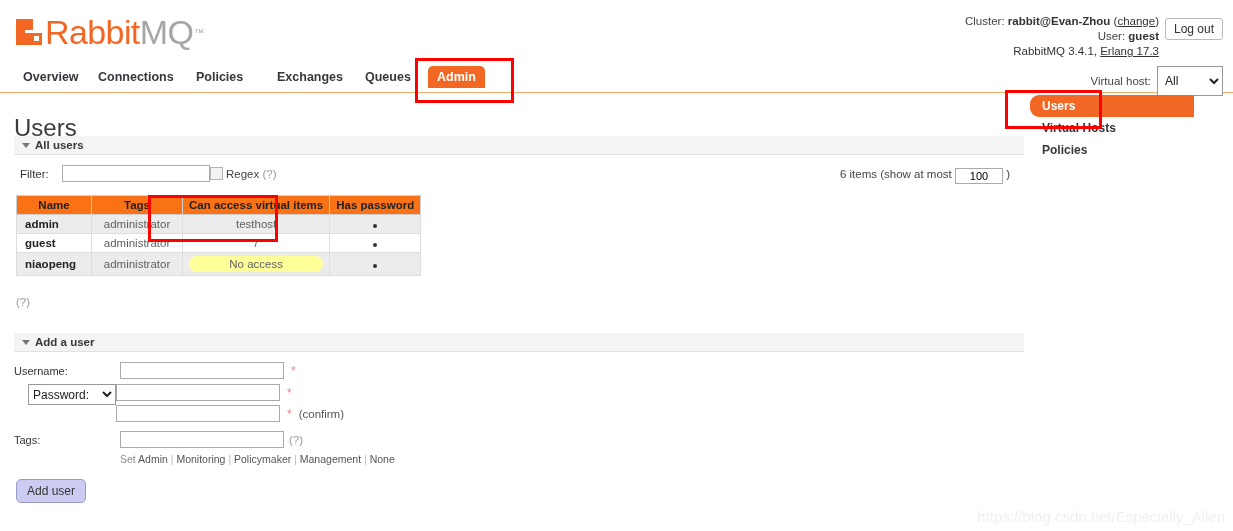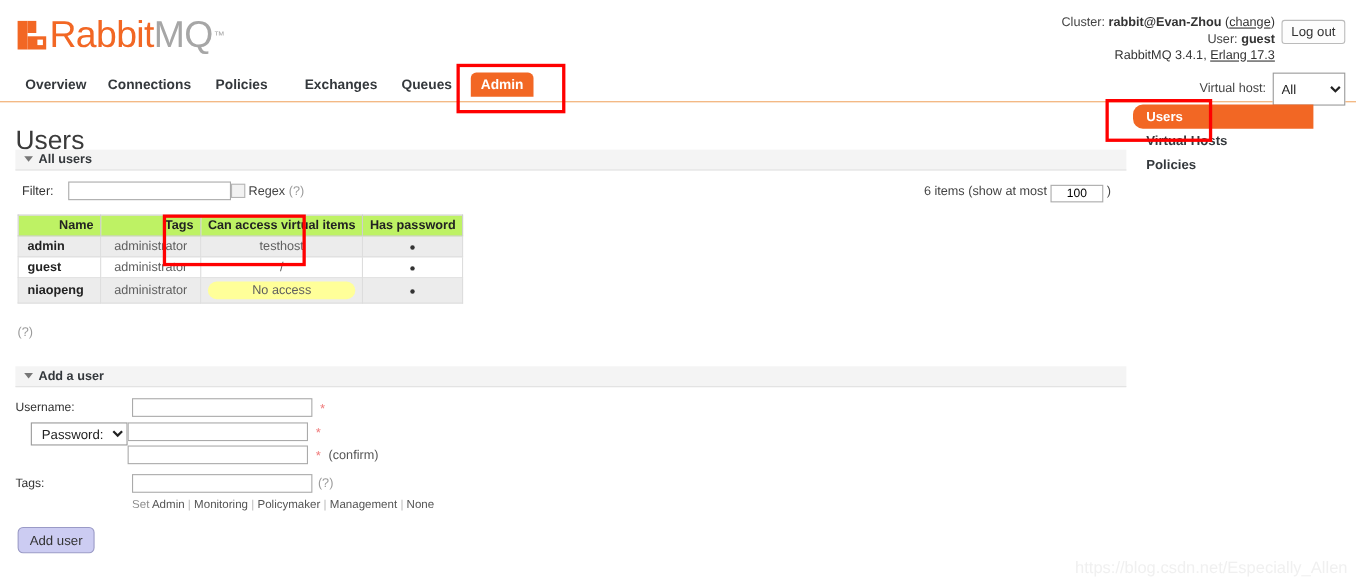--- a/index.html
+++ b/index.html
@@ -284,26 +284,26 @@
 
   
   #users-table {
     position: absolute;
     left: 16px;
     top: 195px;
     border-collapse: collapse;
     font-size: 11.5px;
   }
   #users-table th {
-    background: #bef264;
+    background: #f97316;
     border: 1px solid #cfcfcf;
     font-weight: bold;
     color: #222222;
     padding: 3px 6px;
-    text-align: right;
+    text-align: center;
     white-space: nowrap;
   }
   #users-table td {
     border: 1px solid #dddddd;
     padding: 3px 6px;
     text-align: center;
     color: #5f5f5f;
     white-space: nowrap;
   }
   #users-table td.name-cell {
@@ -387,21 +387,20 @@
   }
   #password-select {
     width: 88px;
     height: 21px;
     font-family: "Liberation Sans", sans-serif;
     font-size: 12px;
     border: 1px solid #999999;
     background: #ffffff;
     color: #222222;
     margin-left: 14px;
-    text-align: center;
   }
   #password-block {
     display: flex;
     align-items: flex-start;
     margin-bottom: 5px;
   }
   #password-fields { display: block; }
   #password-fields .pw-line {
     display: flex;
     align-items: center;

